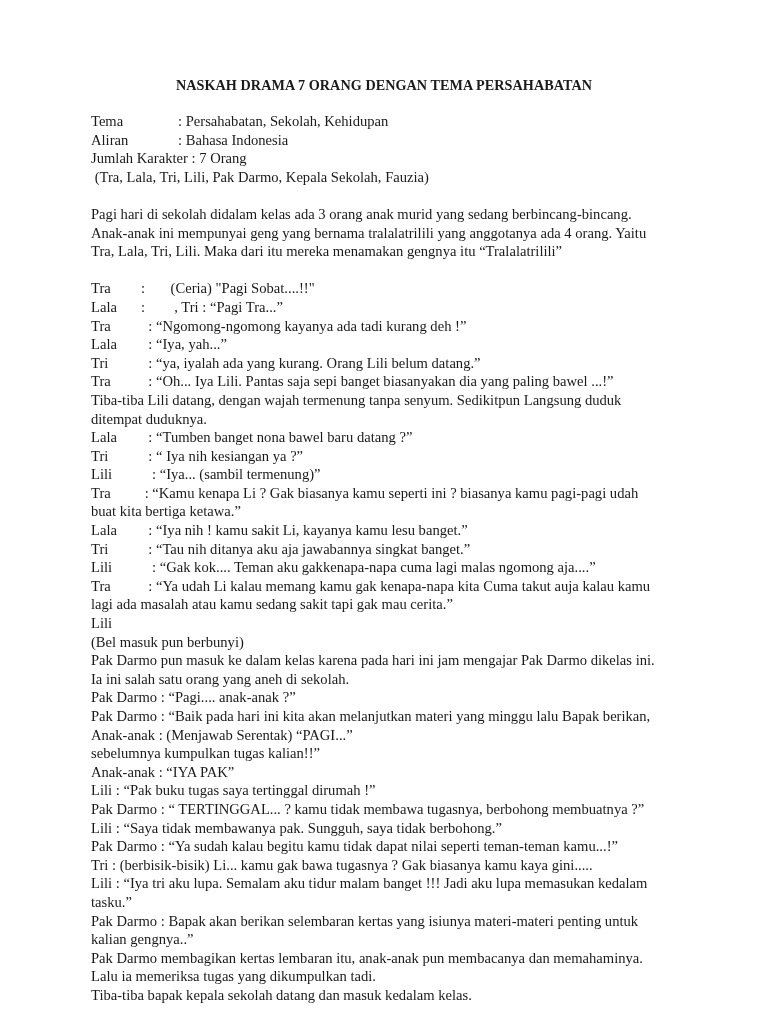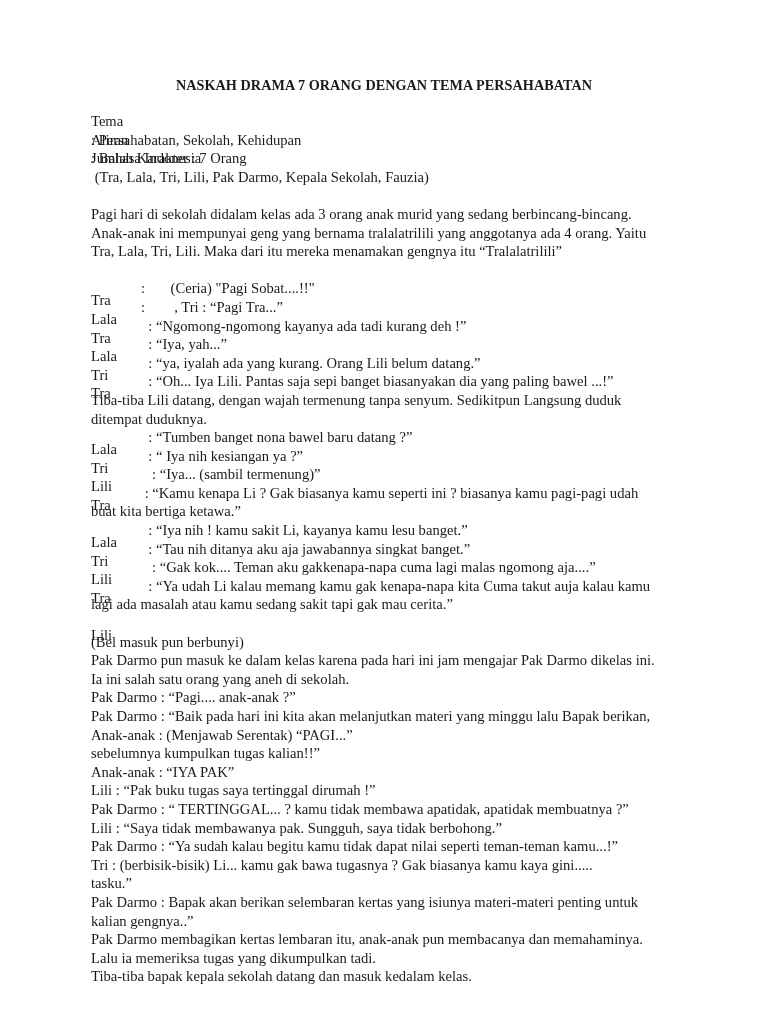--- a/index.html
+++ b/index.html
@@ -13,24 +13,24 @@
   .title {
     position: absolute; top: 77px; left: 0; width: 768px; text-align: center;
     font-weight: bold; font-size: 14.2px; letter-spacing: 0.05px;
   }
   .body {
     position: absolute; left: 91px; top: 112px; width: 600px;
     font-size: 14.6px; line-height: 18.6px;
   }
   .line { white-space: pre; height: 18.6px; }
   .blank { height: 18.6px; }
-  .meta-row { display: flex; height: 18.6px; white-space: pre; flex-direction: column; }
+  .meta-row { display: flex; height: 18.6px; white-space: pre; }
   .meta-key { width: 87px; }
   .dlg { display: flex; white-space: pre; height: 18.6px; }
-  .spk { width: 50px; margin-top: 12px; }
+  .spk { width: 50px; }
   .dlg-wrap { white-space: normal; }
   .dlg-wrap .first { display: flex; white-space: pre; height: 18.6px; }
   .dlg-wrap .cont { white-space: pre; height: 18.6px; }
 </style>
 </head>
 <body>
 
 <div class="page">
   <div class="title">NASKAH DRAMA 7 ORANG DENGAN TEMA PERSAHABATAN</div>
 
@@ -84,24 +84,25 @@
 
     <div class="line">(Bel masuk pun berbunyi)</div>
     <div class="line">Pak Darmo pun masuk ke dalam kelas karena pada hari ini jam mengajar Pak Darmo dikelas ini.</div>
     <div class="line">Ia ini salah satu orang yang aneh di sekolah.</div>
     <div class="line">Pak Darmo : “Pagi.... anak-anak ?”</div>
     <div class="line">Pak Darmo : “Baik pada hari ini kita akan melanjutkan materi yang minggu lalu Bapak berikan,</div>
     <div class="line">Anak-anak : (Menjawab Serentak) “PAGI...”</div>
     <div class="line">sebelumnya kumpulkan tugas kalian!!”</div>
     <div class="line">Anak-anak : “IYA PAK”</div>
     <div class="line">Lili : “Pak buku tugas saya tertinggal dirumah !”</div>
-    <div class="line">Pak Darmo : “ TERTINGGAL... ? kamu tidak membawa apatidak, apatidak membuatnya ?”</div>
+    <div class="line">Pak Darmo : “ TERTINGGAL... ? kamu tidak membawa tugasnya, berbohong membuatnya ?”</div>
     <div class="line">Lili : “Saya tidak membawanya pak. Sungguh, saya tidak berbohong.”</div>
     <div class="line">Pak Darmo : “Ya sudah kalau begitu kamu tidak dapat nilai seperti teman-teman kamu...!”</div>
     <div class="line">Tri : (berbisik-bisik) Li... kamu gak bawa tugasnya ? Gak biasanya kamu kaya gini.....</div>
+    <div class="line">Lili : “Iya tri aku lupa. Semalam aku tidur malam banget !!! Jadi aku lupa memasukan kedalam</div>
     <div class="line">tasku.”</div>
     <div class="line">Pak Darmo : Bapak akan berikan selembaran kertas yang isiunya materi-materi penting untuk</div>
     <div class="line">kalian gengnya..”</div>
     <div class="line">Pak Darmo membagikan kertas lembaran itu, anak-anak pun membacanya dan memahaminya.</div>
     <div class="line">Lalu ia memeriksa tugas yang dikumpulkan tadi.</div>
     <div class="line">Tiba-tiba bapak kepala sekolah datang dan masuk kedalam kelas.</div>
   </div>
 </div>
 
 </body></html>

